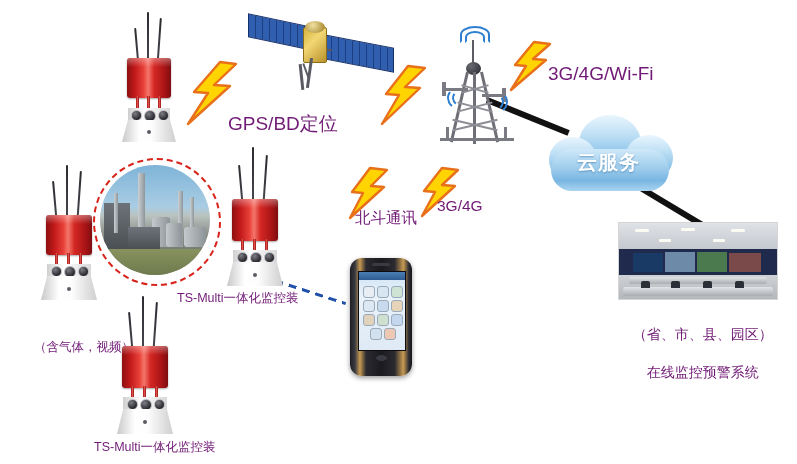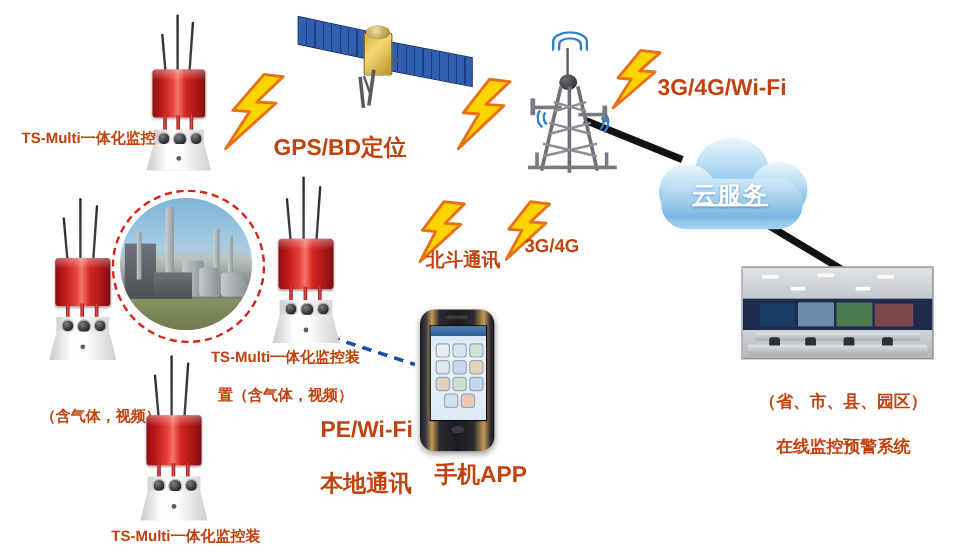--- a/index.html
+++ b/index.html
@@ -1,19 +1,19 @@
 <!DOCTYPE html>
 <html><head>
 <meta charset="utf-8">
 <style>
   html,body{margin:0;padding:0;background:#fff;}
   body{font-family:"Liberation Sans","DejaVu Sans",sans-serif;}
   #stage{position:relative;width:797px;height:464px;background:#ffffff;overflow:hidden;}
 
-  .lbl{position:absolute;color:#c2410c;font-weight:bold;line-height:1.25;white-space:pre;}
+  .lbl{position:absolute;color:#701a75;font-weight:normal;line-height:1.25;white-space:pre;}
   .lbl.dev{font-size:12.5px;text-align:center;}
   .lbl.big{font-size:19px;}
   .lbl.mid{font-size:15.5px;}
 
   
   .device{position:absolute;}
   .dev-ant{position:absolute;width:2px;background:linear-gradient(to bottom,#2b2b30,#4a4a52);border-radius:1px;}
   .dev-body{position:absolute;border-radius:3px;
     background:linear-gradient(to right,#8e0f10 0%,#c2191a 18%,#e8413a 38%,#f4766b 48%,#d42723 62%,#a81416 86%,#7d0d0f 100%);
     box-shadow:0 1px 2px rgba(0,0,0,.35);}
@@ -170,40 +170,40 @@
     <svg width="42" height="48" viewBox="0 0 42 48">
       <polygon points="22,0 4,23 15,24 2,48 35,18 22,17 38,2" fill="#ffd400" stroke="#e8701a" stroke-width="2.4" stroke-linejoin="round"></polygon>
     </svg>
   </div>
 
   <div class="cloud" style="left:545px;top:115px;width:130px;height:80px;">
     <div class="cl-blob" style="left:34px;top:0px;width:62px;height:56px;"></div>
     <div class="cl-blob" style="left:4px;top:22px;width:48px;height:46px;"></div>
     <div class="cl-blob" style="left:80px;top:20px;width:48px;height:46px;"></div>
     <div class="cl-base" style="left:6px;top:34px;width:118px;height:42px;"></div>
-    <div class="cl-text" style="left:32px;top:34px;text-decoration:underline;">云服务</div>
+    <div class="cl-text" style="left:32px;top:34px;">云服务</div>
   </div>
 
   <div class="device" style="left:112px;top:10px;width:80px;height:128px;">
     <div class="dev-ant" style="left:24px;top:18px;height:42px;transform:rotate(-5deg);"></div>
     <div class="dev-ant" style="left:35px;top:2px;height:58px;"></div>
     <div class="dev-ant" style="left:46px;top:8px;height:52px;transform:rotate(4deg);"></div>
     <div class="dev-body" style="left:15px;top:48px;width:44px;height:40px;"></div>
     <div class="dev-rod" style="left:24px;top:86px;height:14px;"></div>
     <div class="dev-rod" style="left:35px;top:86px;height:14px;"></div>
     <div class="dev-rod" style="left:46px;top:86px;height:14px;"></div>
     <div class="dev-neck" style="left:16px;top:98px;width:42px;height:13px;"></div>
     <div class="dev-port" style="left:19px;top:100px;width:9px;height:9px;"></div>
     <div class="dev-port" style="left:32px;top:100px;width:10px;height:10px;"></div>
     <div class="dev-port" style="left:46px;top:100px;width:9px;height:9px;"></div>
     <div class="dev-cone" style="left:10px;top:110px;width:54px;height:22px;clip-path:polygon(11% 0%,89% 0%,100% 100%,0% 100%);"></div>
     <div class="dev-dot" style="left:35px;top:120px;width:4px;height:4px;"></div>
   </div>
   <div class="lbl dev" style="left:4px;top:92px;width:124px;">
-    <span>TS-Multi一体化监控</span><br>
+    <br>
   </div>
 
   <div class="device" style="left:32px;top:165px;width:80px;height:128px;">
     <div class="dev-ant" style="left:22px;top:16px;height:44px;transform:rotate(-5deg);"></div>
     <div class="dev-ant" style="left:34px;top:0px;height:60px;"></div>
     <div class="dev-ant" style="left:46px;top:6px;height:54px;transform:rotate(4deg);"></div>
     <div class="dev-body" style="left:14px;top:50px;width:46px;height:40px;"></div>
     <div class="dev-rod" style="left:23px;top:88px;height:13px;"></div>
     <div class="dev-rod" style="left:35px;top:88px;height:13px;"></div>
     <div class="dev-rod" style="left:47px;top:88px;height:13px;"></div>
@@ -229,21 +229,20 @@
     <div class="dev-rod" style="left:47px;top:94px;height:13px;"></div>
     <div class="dev-neck" style="left:15px;top:105px;width:44px;height:13px;"></div>
     <div class="dev-port" style="left:19px;top:107px;width:9px;height:9px;"></div>
     <div class="dev-port" style="left:32px;top:107px;width:10px;height:10px;"></div>
     <div class="dev-port" style="left:46px;top:107px;width:9px;height:9px;"></div>
     <div class="dev-cone" style="left:9px;top:117px;width:56px;height:24px;clip-path:polygon(11% 0%,89% 0%,100% 100%,0% 100%);"></div>
     <div class="dev-dot" style="left:35px;top:128px;width:4px;height:4px;"></div>
   </div>
   <div class="lbl dev" style="left:160px;top:275px;width:142px;">
     <span>TS-Multi一体化监控装</span><br>
-    <span>置（含气体，视频）</span>
   </div>
 
   <div class="device" style="left:108px;top:296px;width:80px;height:128px;">
     <div class="dev-ant" style="left:22px;top:16px;height:44px;transform:rotate(-5deg);"></div>
     <div class="dev-ant" style="left:34px;top:0px;height:60px;"></div>
     <div class="dev-ant" style="left:46px;top:6px;height:54px;transform:rotate(4deg);"></div>
     <div class="dev-body" style="left:14px;top:50px;width:46px;height:42px;"></div>
     <div class="dev-rod" style="left:23px;top:90px;height:13px;"></div>
     <div class="dev-rod" style="left:35px;top:90px;height:13px;"></div>
     <div class="dev-rod" style="left:47px;top:90px;height:13px;"></div>
@@ -284,21 +283,20 @@
       <div class="ph-ico" style="left:18px;top:28px;width:10px;height:10px;background:#c9d9ee;border:1px solid #9ab;"></div>
       <div class="ph-ico" style="left:32px;top:28px;width:10px;height:10px;background:#e7d3b8;border:1px solid #9ab;"></div>
       <div class="ph-ico" style="left:4px;top:42px;width:10px;height:10px;background:#e0d2bb;border:1px solid #9ab;"></div>
       <div class="ph-ico" style="left:18px;top:42px;width:10px;height:10px;background:#cfe0d0;border:1px solid #9ab;"></div>
       <div class="ph-ico" style="left:32px;top:42px;width:10px;height:10px;background:#c4d7ef;border:1px solid #9ab;"></div>
       <div class="ph-ico" style="left:11px;top:56px;width:10px;height:10px;background:#d3e0ee;border:1px solid #9ab;"></div>
       <div class="ph-ico" style="left:25px;top:56px;width:10px;height:10px;background:#edc9b4;border:1px solid #9ab;"></div>
     </div>
     <div class="ph-speaker" style="left:26px;top:97px;width:11px;height:6px;border-radius:50%;"></div>
   </div>
-  <div class="lbl big" style="left:362px;top:385px;">手机APP</div>
 
   <div class="room" style="left:618px;top:222px;width:158px;height:76px;">
     <div class="rm-ceil" style="height:26px;"></div>
     <div class="rm-light" style="left:16px;top:6px;width:14px;height:3px;"></div>
     <div class="rm-light" style="left:62px;top:5px;width:14px;height:3px;"></div>
     <div class="rm-light" style="left:112px;top:6px;width:14px;height:3px;"></div>
     <div class="rm-light" style="left:40px;top:16px;width:12px;height:3px;"></div>
     <div class="rm-light" style="left:94px;top:16px;width:12px;height:3px;"></div>
     <div class="rm-wall" style="top:26px;height:26px;"></div>
     <div class="rm-wall-seg" style="left:14px;top:30px;width:30px;height:19px;background:#1a3a66;"></div>
@@ -315,18 +313,14 @@
   </div>
   <div class="lbl dev" style="left:600px;top:306px;width:190px;font-size:14px;line-height:1.35;">
     <span>（省、市、县、园区）</span><br>
     <span>在线监控预警系统</span>
   </div>
 
   <div class="lbl big" style="left:228px;top:112px;">GPS/BD定位</div>
   <div class="lbl mid" style="left:355px;top:208px;">北斗通讯</div>
   <div class="lbl mid" style="left:437px;top:196px;text-align:center;">3G/4G</div>
   <div class="lbl big" style="left:548px;top:62px;">3G/4G/Wi-Fi</div>
-  <div class="lbl big" style="left:246px;top:326px;line-height:1.18;">
-    <span>PE/Wi-Fi</span><br>
-    <span>本地通讯</span>
-  </div>
 
 </div>
 
 </body></html>

